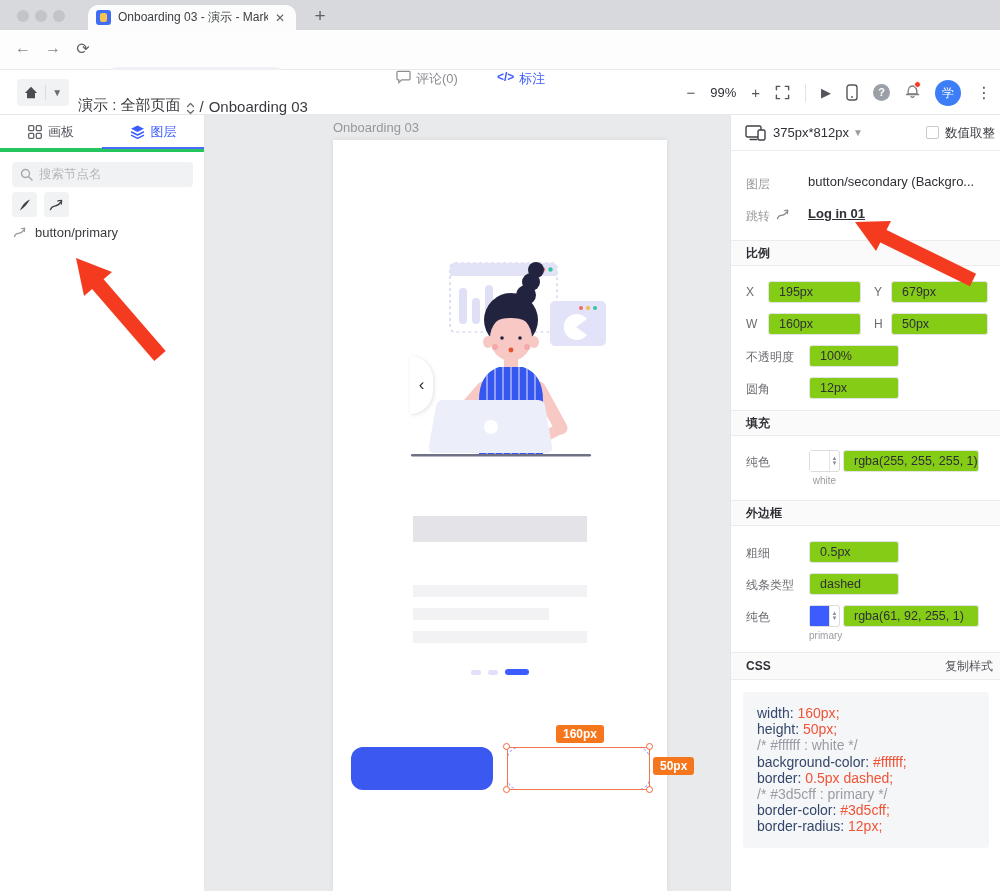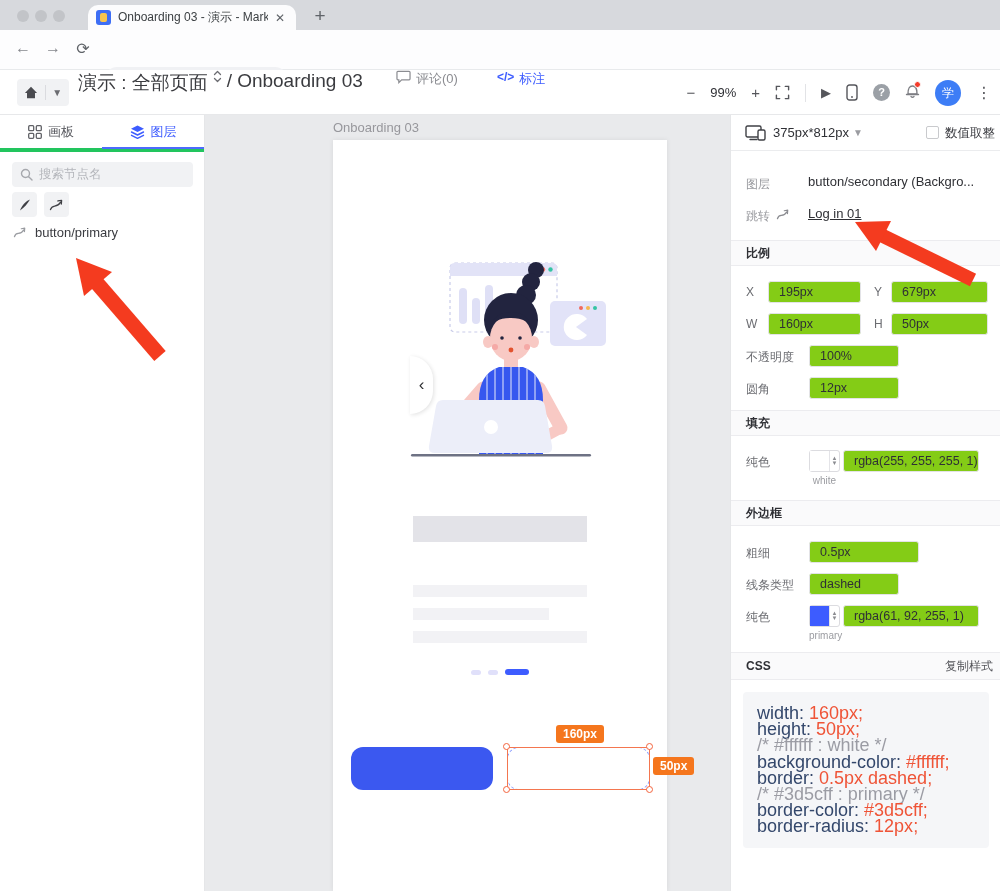--- a/index.html
+++ b/index.html
@@ -20,21 +20,21 @@
   .urlpill{position:absolute;left:104px;top:37px;width:184px;height:26px;background:#f0f1f4;border-radius:13px;display:flex;align-items:center;padding:0 12px;gap:7px;overflow:hidden;white-space:nowrap}
   .notsecure{font-size:12.5px;color:#5f6368}
   .url-div{width:1px;height:14px;background:#d4d6da}
   .urltext{font-size:12.5px;color:#202124}
 
   
   .appbar{position:absolute;left:0;top:70px;width:1000px;height:45px;background:#fff;border-bottom:1px solid #e7e8ea}
   .home-group{position:absolute;left:17px;top:9px;width:52px;height:27px;background:#f1f2f4;border-radius:4px;display:flex;align-items:center;justify-content:space-evenly}
   .home-div{width:1px;height:15px;background:#dadbdf}
   .caret{font-size:10px;color:#6b6c71}
-  .breadcrumb{position:absolute;left:78px;top:0;height:45px;display:flex;align-items:flex-start;gap:5px;font-size:19px;color:#3a3b3f}
+  .breadcrumb{position:absolute;left:78px;top:0;height:45px;display:flex;align-items:flex-end;gap:5px;font-size:15px;color:#3a3b3f}
   .hdr-center{position:absolute;top:0;height:45px;display:flex;gap:5px;font-size:13px}
   .comments{left:396px;color:#8b8c91}
   .annotate{left:497px;color:#3d5cff}
   .code-glyph{font-weight:bold;font-size:12px}
   .hdr-right{position:absolute;right:8px;top:0;height:45px;display:flex;align-items:center;gap:15px}
   .zbtn{font-size:15px;color:#55565b}
   .zlevel{font-size:13px;color:#2f3035}
   .v-div{width:1px;height:18px;background:#e2e3e6}
   .play{font-size:13px;color:#55565b}
   .help-ic{width:17px;height:17px;border-radius:50%;background:#9ba0a6;color:#fff;font-size:11px;font-weight:bold;text-align:center;line-height:17px}
@@ -72,29 +72,29 @@
   
   .inspector{position:absolute;left:730px;top:115px;width:270px;height:776px;background:#fff;border-left:1px solid #e5e6e8}
   .insp-top{position:absolute;left:0;top:0;width:100%;height:36px;border-bottom:1px solid #ebecee}
   .device-size{position:absolute;left:42px;top:10px;font-size:13px;color:#2f3035}
   .dev-caret{position:absolute;left:122px;top:12px;font-size:10px;color:#9b9ca1}
   .chk{position:absolute;left:195px;top:11px;width:13px;height:13px;border:1px solid #c9cacd;border-radius:2px;background:#fff}
   .chk-label{position:absolute;left:214px;top:10px;font-size:12.5px;color:#3a3b40}
   .lbl{position:absolute;font-size:12px;color:#97989d}
   .lbl2{position:absolute;font-size:12px;color:#6b6c71}
   .val-text{position:absolute;font-size:13px;color:#2f3035;white-space:nowrap;overflow:hidden}
-  .jump-link{position:absolute;font-size:13px;color:#2f3035;text-decoration:underline;font-weight:400}
+  .jump-link{position:absolute;font-size:13px;color:#2f3035;text-decoration:underline;font-weight:700}
   .band{position:absolute;left:0;width:270px;height:26px;background:#fafafb;border-top:1px solid #ececef;border-bottom:1px solid #ececef;line-height:24px;padding-left:15px;font-size:12px;font-weight:bold;color:#2f3035}
   .inp{position:absolute;height:22px;background:#84cc16;border:1px solid #e3e3e7;border-radius:3px;font-size:12.5px;color:#2f3035;line-height:20px;padding-left:10px}
   .swgroup{position:absolute;width:31px;height:22px;border:1px solid #dcdce0;border-radius:3px;background:#fff;display:flex}
   .sw{width:19px;height:100%}
   .stepper{width:10px;border-left:1px solid #e4e4e8;display:flex;flex-direction:column;align-items:center;justify-content:center;font-size:6px;color:#8a8b90;line-height:5px}
   .sw-caption{position:absolute;width:31px;text-align:center;font-size:10px;color:#9b9ca1}
   .copy-style{position:absolute;right:8px;top:0;font-size:12px;font-weight:normal;color:#55565b}
-  .codeblock{position:absolute;left:12px;top:577px;width:246px;height:156px;background:#f5f6f8;border-radius:4px;padding:13px 14px;font-size:18px;line-height:16.2px}
+  .codeblock{position:absolute;left:12px;top:577px;width:246px;height:156px;background:#f5f6f8;border-radius:4px;padding:13px 14px;font-size:14px;line-height:16.2px}
   .code-prop{color:#33476b}.code-prop:after{content:": ";color:#33476b}
   .code-val{color:#ef5437}.code-val:after{content:";"}
   .code-comment{color:#9b9ca4}
 
   .arrow-svg{position:absolute;pointer-events:none}
 </style>
 </head>
 <body>
 
 <div class="page">
@@ -352,21 +352,21 @@
       <div class="stepper">
           <span>▲</span>
           <span>▼</span>
         </div>
     </div>
     <div class="sw-caption" style="left:78px;top:360px">white</div>
     <div class="inp" style="left:112px;top:335px;width:136px">rgba(255, 255, 255, 1)</div>
 
     <div class="band" style="top:385px">外边框</div>
     <span class="lbl2" style="left:15px;top:430px">粗细</span>
-    <div class="inp" style="left:78px;top:426px;width:110px">0.5px</div>
+    <div class="inp" style="left:78px;top:426px;width:90px">0.5px</div>
     <span class="lbl2" style="left:15px;top:462px">线条类型</span>
     <div class="inp" style="left:78px;top:458px;width:90px">dashed</div>
     <span class="lbl2" style="left:15px;top:494px">纯色</span>
     <div class="swgroup" style="left:78px;top:490px">
       <div class="sw" style="background:#3d5cff"></div>
       <div class="stepper">
           <span>▲</span>
           <span>▼</span>
         </div>
     </div>

